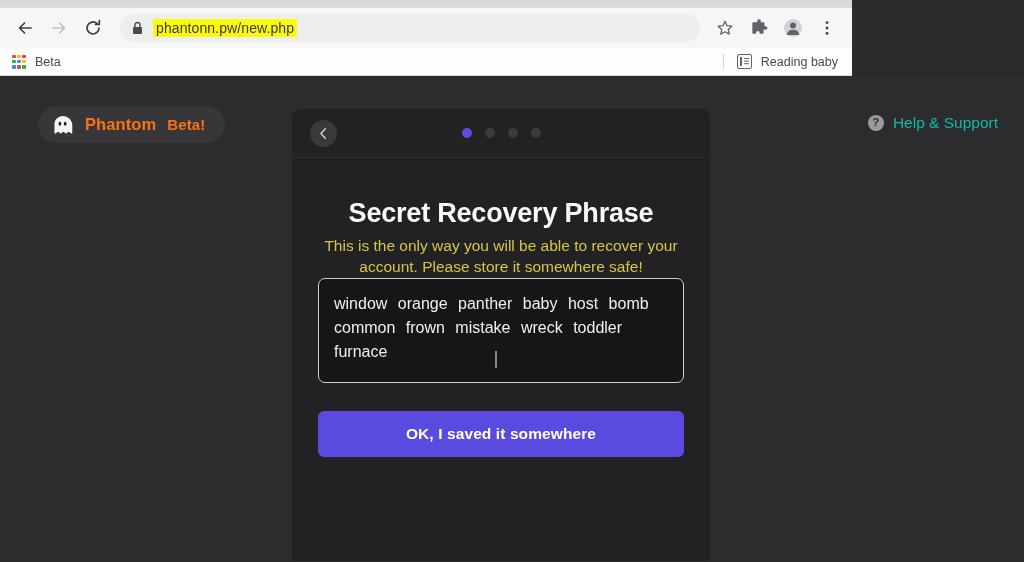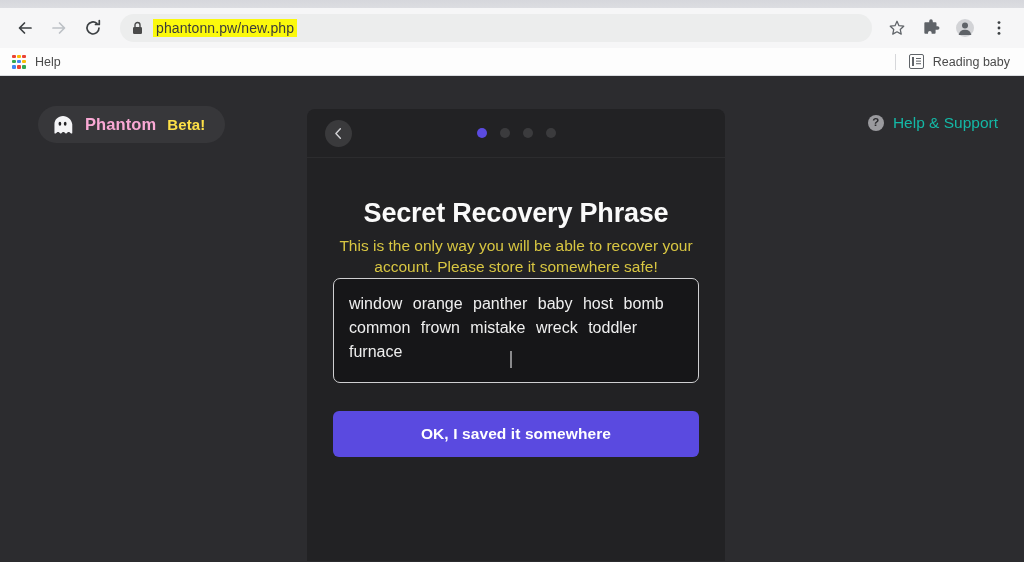--- a/index.html
+++ b/index.html
@@ -4,21 +4,21 @@
 <style>
   * { box-sizing: border-box; margin: 0; padding: 0; }
   html, body {
     width: 1024px; height: 562px;
     overflow: hidden;
     font-family: "Liberation Sans", sans-serif;
     background: #2b2b2e;
   }
 
   
-  #browser-chrome { width: 1024px; }
+  #browser-chrome { width: 852px; }
 
   #tab-strip {
     height: 8px;
     background: linear-gradient(to bottom, #d6d7dc 0%, #dcdde1 100%);
   }
 
   #toolbar {
     height: 40px;
     background: #f6f6f7;
     display: flex;
@@ -127,27 +127,27 @@
     border-radius: 19px;
     display: flex;
     align-items: center;
     gap: 11px;
     padding: 0 20px 0 14px;
   }
   #ghost-icon { width: 22px; height: 20px; display: block; flex: 0 0 auto; }
   #phantom-wordmark {
     font-size: 16.5px;
     font-weight: bold;
-    color: #f9a8d4;
+    color: #f97316;
     letter-spacing: .1px;
   }
   #phantom-beta {
     font-size: 15px;
     font-weight: bold;
-    color: #fde047;
+    color: #f97316;
     letter-spacing: .1px;
   }
 
   #help-support {
     position: absolute;
     right: 26px; top: 38px;
     display: flex; align-items: center; gap: 9px;
   }
   #help-icon {
     width: 16px; height: 16px;
@@ -160,21 +160,21 @@
     line-height: 1;
   }
   #help-label {
     font-size: 15.5px;
     color: #14b8a6;
   }
 
   
   #onboarding-card {
     position: absolute;
-    left: 307px; top: 33px;
+    left: 292px; top: 33px;
     width: 418px;
     height: 452px;
     background: #222224;
     border-radius: 8px 8px 0 0;
     overflow: hidden;
   }
 
   #card-header {
     position: relative;
     height: 49px;
@@ -332,21 +332,21 @@
         <i style="background:#ea4335"></i>
           <i style="background:#fbbc05"></i>
           <i style="background:#ea4335"></i>
         <i style="background:#34a853"></i>
           <i style="background:#4285f4"></i>
           <i style="background:#fbbc05"></i>
         <i style="background:#4285f4"></i>
           <i style="background:#ea4335"></i>
           <i style="background:#34a853"></i>
       </span>
-      <span>Help</span>
+      <span>Beta</span>
     </div>
 
     <div id="bookmarks-right">
       <span id="bm-divider"></span>
       <span id="reading-list-icon"></span>
       <span>Reading baby</span>
     </div>
   </div>
 </div>
 

